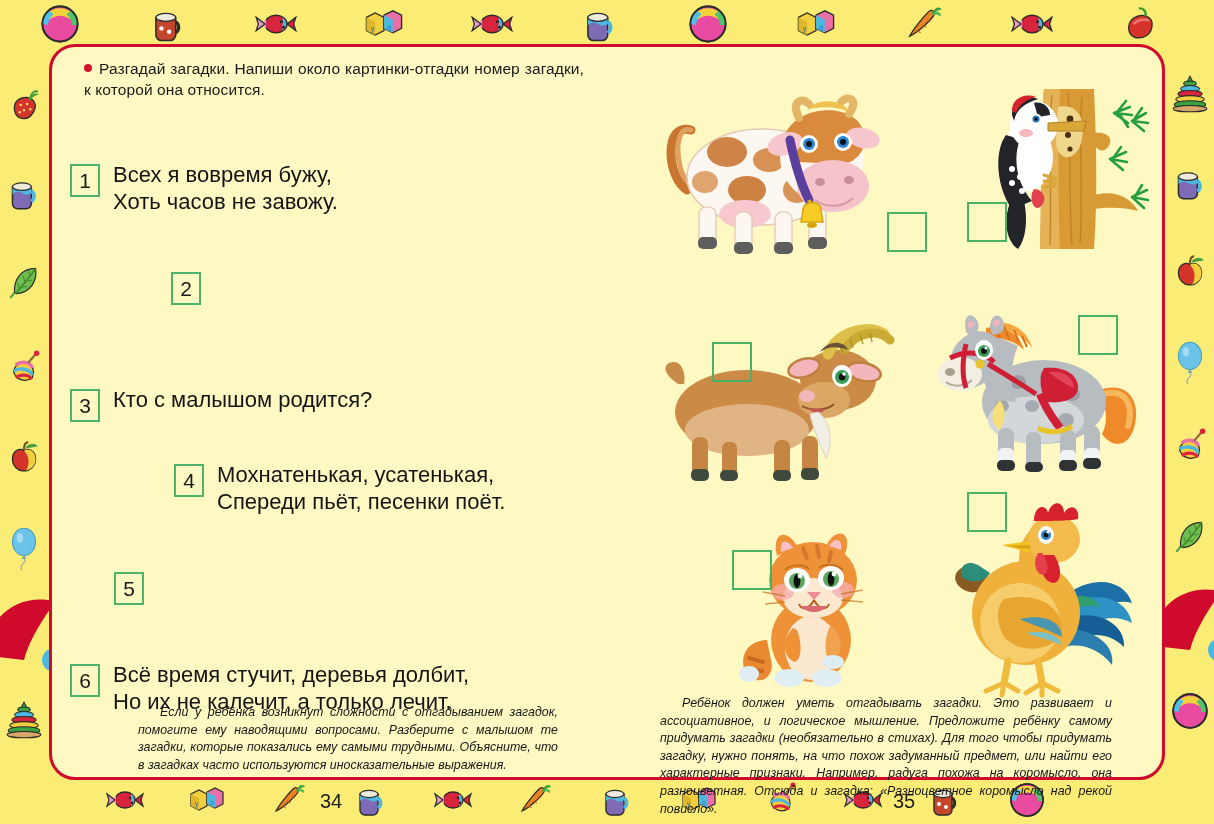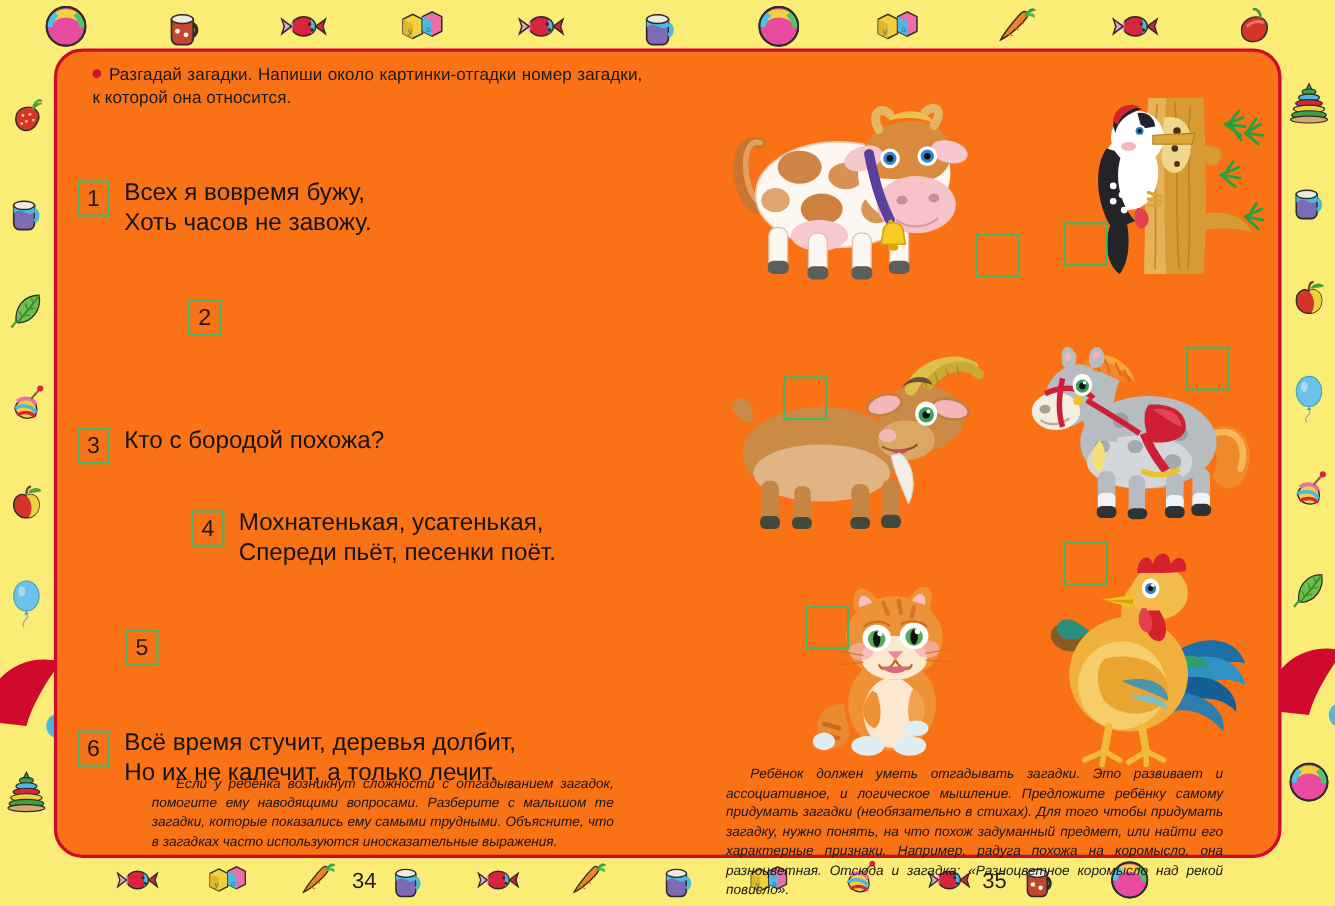--- a/index.html
+++ b/index.html
@@ -32,21 +32,21 @@
   }
   .deco-item svg { display: block; width: 100%; height: 100%; overflow: visible; }
 
   
   .sheet {
     position: absolute;
     left: 49px;
     top: 44px;
     width: 1116px;
     height: 736px;
-    background: #f97316;
+    background: #fef9c3;
     border: 3px solid #cf0a2c;
     border-radius: 26px;
     box-sizing: border-box;
   }
 
   
   .left-col {
     position: absolute;
     left: 14px;
     top: 12px;
@@ -533,21 +533,21 @@
           <div class="rtext">Всех я вовремя бужу,
 Хоть часов не завожу.</div>
         </div>
 
         <div class="riddle" style="left:105px; top:148px;">
           <div class="numbox">2</div>
         </div>
 
         <div class="riddle" style="left:4px; top:265px;">
           <div class="numbox">3</div>
-          <div class="rtext">Кто с бородой похожа?</div>
+          <div class="rtext">Кто с малышом родится?</div>
         </div>
 
         <div class="riddle" style="left:108px; top:340px;">
           <div class="numbox">4</div>
           <div class="rtext">Мохнатенькая, усатенькая,
 Спереди пьёт, песенки поёт.</div>
         </div>
 
         <div class="riddle" style="left:48px; top:448px;">
           <div class="numbox">5</div>

